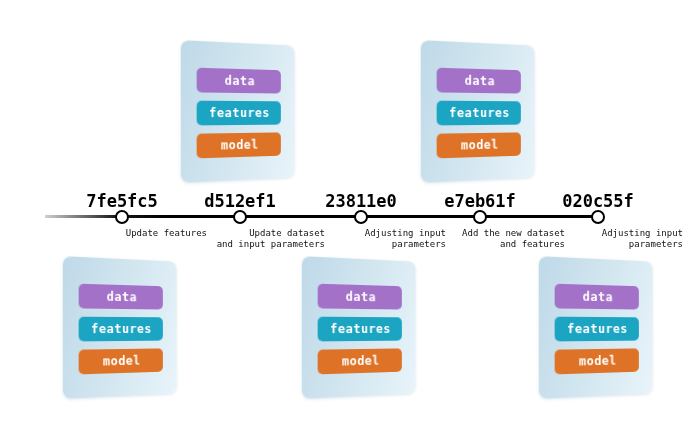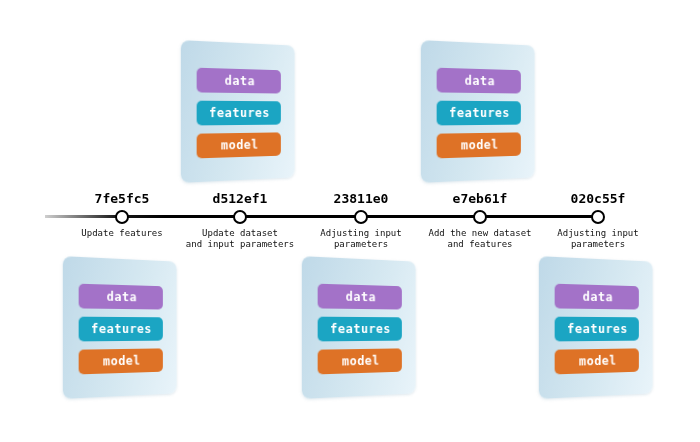--- a/index.html
+++ b/index.html
@@ -5,25 +5,25 @@
   html,body{margin:0;padding:0;background:#ffffff;}
   body{font-family:"DejaVu Sans Mono","Liberation Mono",monospace;}
   .stage{position:relative;width:700px;height:442px;background:#ffffff;overflow:hidden;}
 
   
   .timeline-line{position:absolute;left:45px;top:215px;width:553px;height:3px;
     background:linear-gradient(90deg,#cfcfcf 0px,#1a1a1a 70px,#000 120px);z-index:1;}
 
   .node{position:absolute;top:191px;width:0;z-index:2;}
   .hash{position:absolute;top:0;left:0;transform:translateX(-50%);white-space:nowrap;
-    font-size:13px;font-weight:bold;color:#000;}
+    font-size:17px;font-weight:bold;color:#000;}
   .dot{position:absolute;top:19px;left:-7px;width:10px;height:10px;border-radius:50%;
     background:#fff;border:2.5px solid #000;box-sizing:content-box;}
   .desc{position:absolute;top:37px;left:0;transform:translateX(-50%);width:170px;
-    text-align:center;font-size:9px;line-height:11px;color:#111;white-space:pre-line;}
+    text-align:right;font-size:9px;line-height:11px;color:#111;white-space:pre-line;}
 
   
   .card{position:absolute;width:116px;height:137px;border-radius:8px;
     background:linear-gradient(105deg,#bfd9e8 0%,#d5e8f1 55%,#e9f4fa 100%);
     transform:perspective(300px) rotateY(12deg);
     box-shadow:0 1px 3px rgba(120,160,185,0.25);
     padding-top:26px;box-sizing:border-box;z-index:1;}
   .card-top{top:43px;}
   .card-bottom{top:259px;}
   .pill{width:86px;height:24px;margin:0 auto 8px auto;border-radius:5px;

